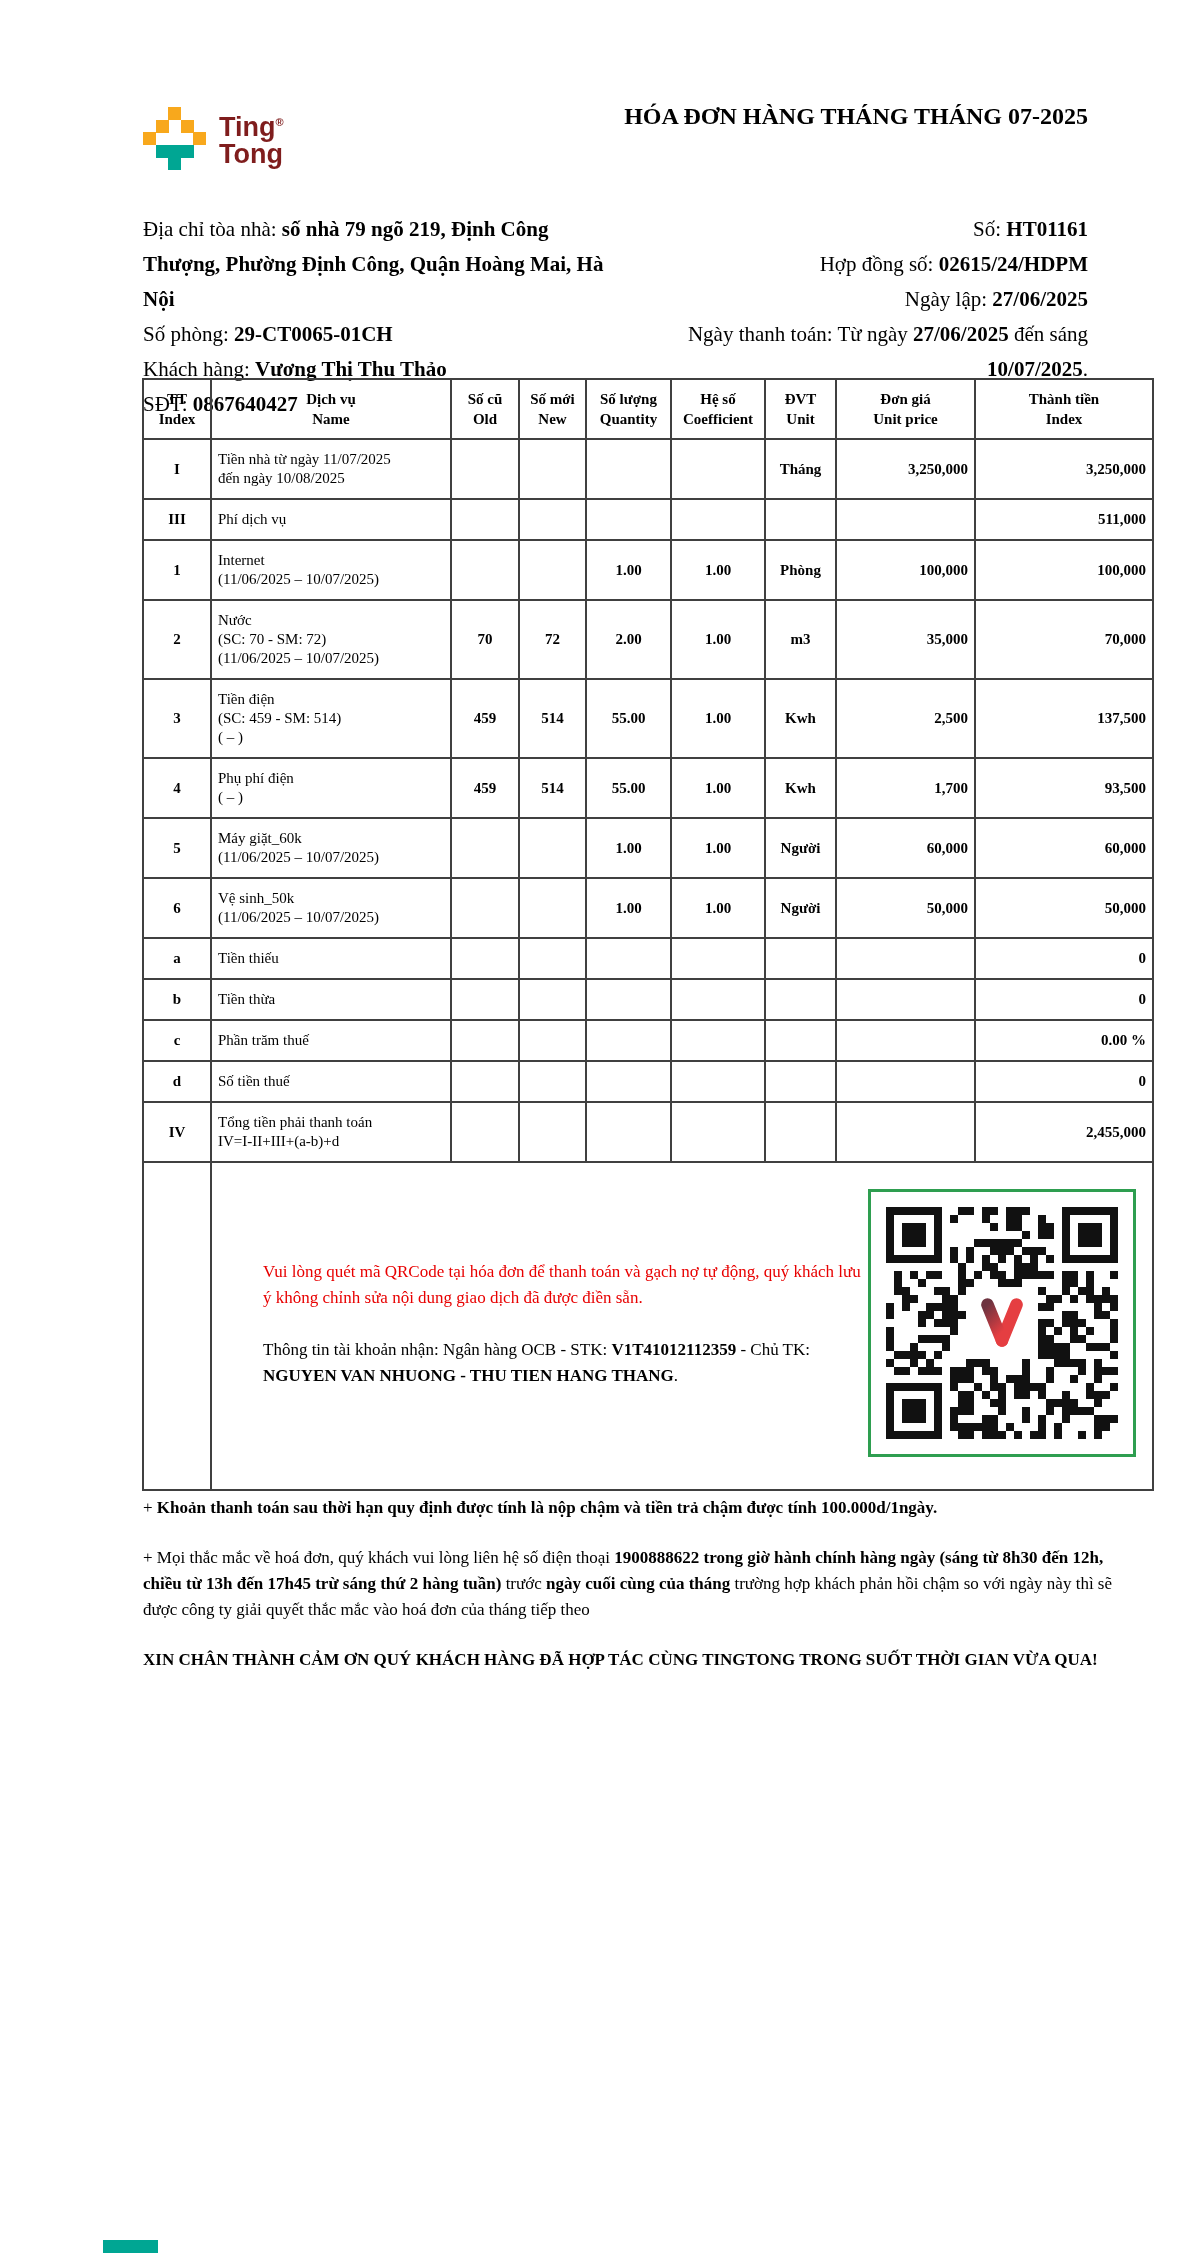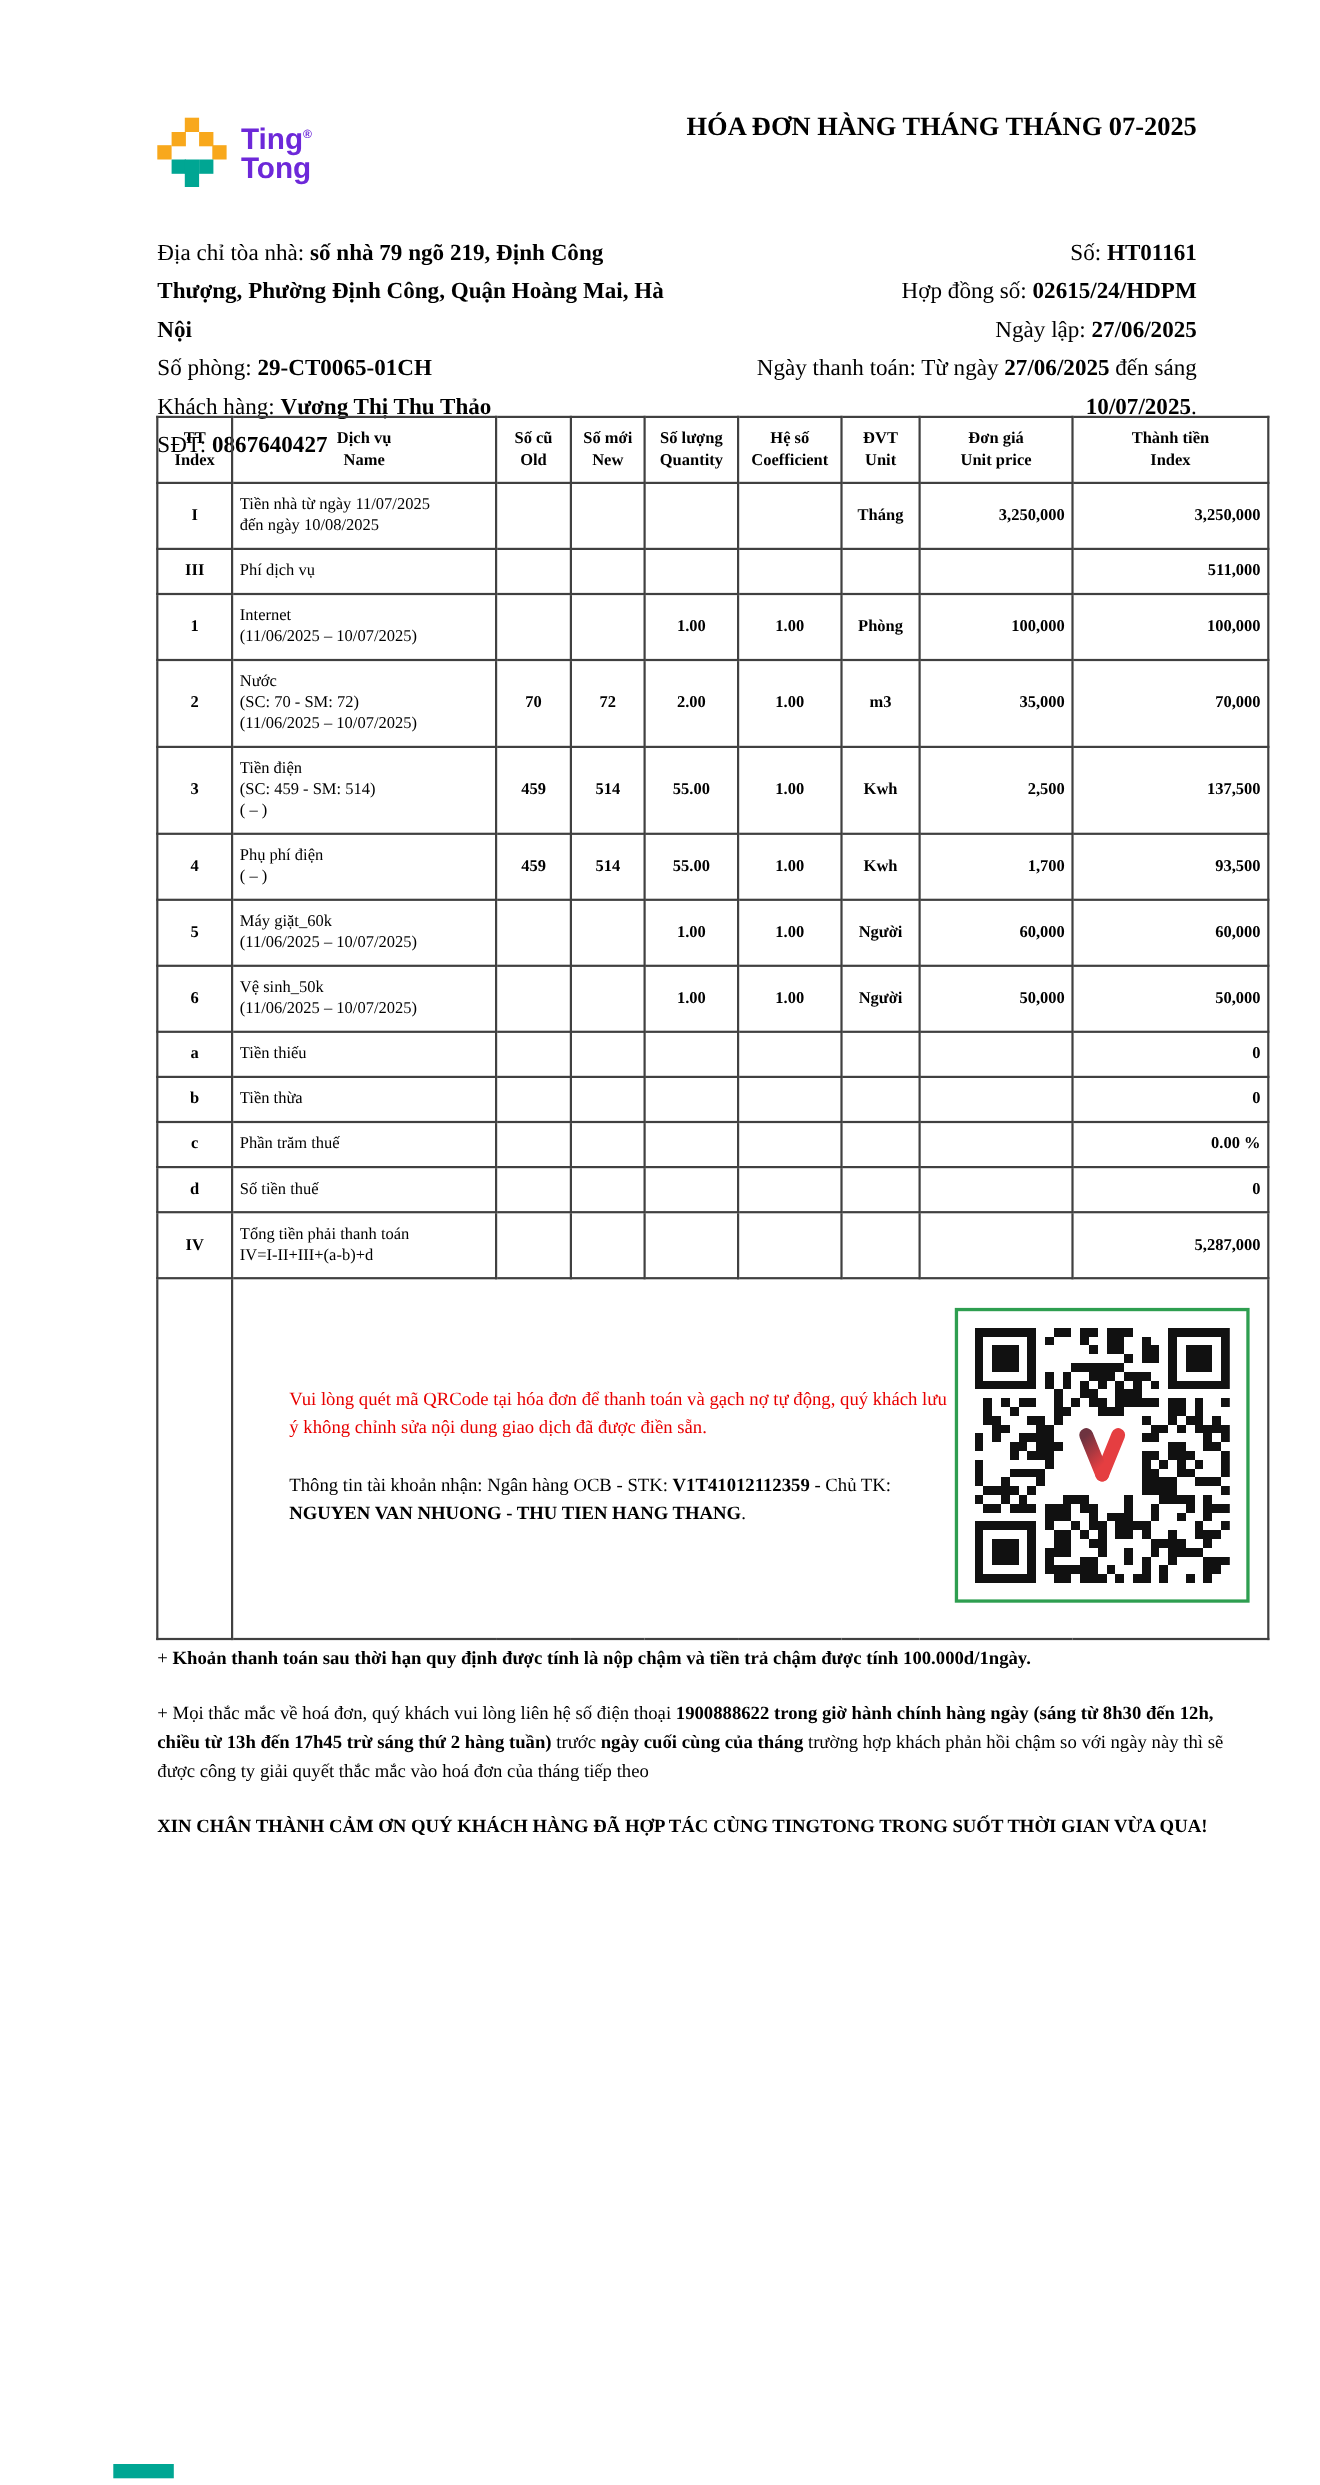--- a/index.html
+++ b/index.html
@@ -8,21 +8,21 @@
   .b{font-weight:bold;}
   .red{color:#e80000;}
 
   
   .header{position:absolute;left:143px;top:95px;right:112px;display:flex;justify-content:space-between;}
   .logo{display:flex;align-items:flex-start;gap:14px;}
   .logo-icon{position:relative;width:62px;height:74px;margin-top:12px;}
   .px{position:absolute;width:13px;height:13px;}
   .px.o{background:#F8A81C;}
   .px.t{background:#00A693;}
-  .logo-text{font-family:"Liberation Sans",sans-serif;font-weight:bold;color:#6d28d9;
+  .logo-text{font-family:"Liberation Sans",sans-serif;font-weight:bold;color:#7f1d1d;
              font-size:27px;line-height:27px;margin-top:14px;letter-spacing:0px;}
   .logo-text sup{font-size:11px;}
   .doc-title{width:520px;text-align:right;font-weight:bold;font-size:24px;line-height:32px;margin-top:5px;}
 
   
   .info{position:absolute;left:143px;top:212px;right:112px;display:flex;justify-content:space-between;
         font-size:21px;line-height:35px;}
   .info-left{width:480px;}
   .info-right{flex:1;text-align:right;}
   .info-line{white-space:normal;}
@@ -317,21 +317,21 @@
           <td class="name">
             <div>Tổng tiền phải thanh toán</div>
             <div>IV=I-II+III+(a-b)+d</div>
           </td>
           <td class="c"></td>
           <td class="c"></td>
           <td class="c"></td>
           <td class="c"></td>
           <td class="c"></td>
           <td class="r"></td>
-          <td class="r">5,287,000</td>
+          <td class="r">2,455,000</td>
         </tr>
         <tr>
           <td class="empty"></td>
           <td class="qr-cell" colspan="8">
             <div class="qr-wrap">
               <div class="qr-text">
                 <p class="red">Vui lòng quét mã QRCode tại hóa đơn để thanh toán và gạch nợ tự động, quý khách lưu ý không chỉnh sửa nội dung giao dịch đã được điền sẵn.</p>
                 <p><span>Thông tin tài khoản nhận: Ngân hàng OCB - STK: </span><span class="b">V1T41012112359</span><span> - Chủ TK: </span><span class="b">NGUYEN VAN NHUONG - THU TIEN HANG THANG</span><span>.</span></p>
               </div>
               <div class="qr-box">

